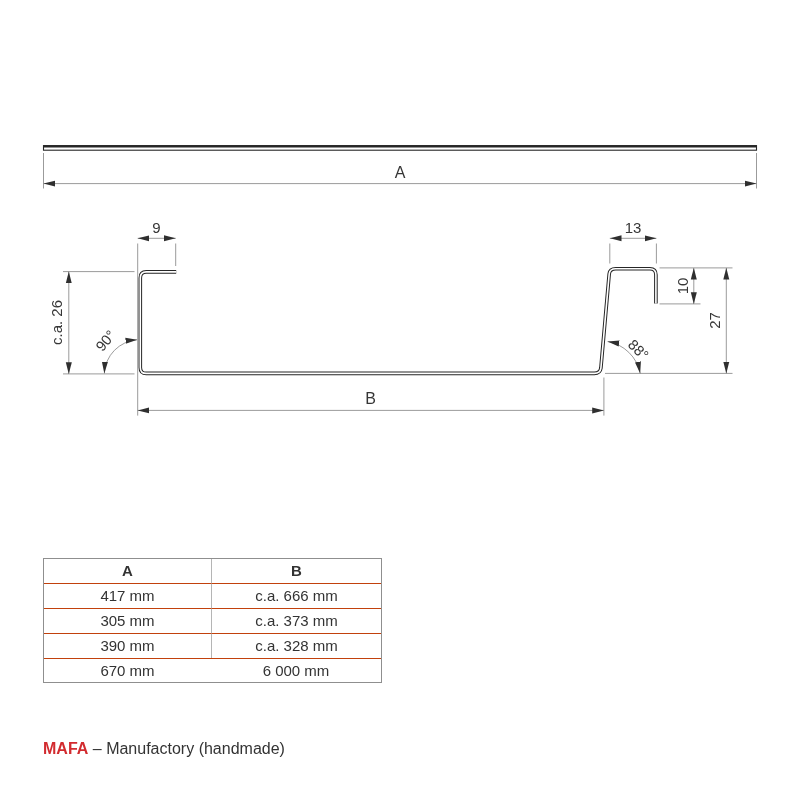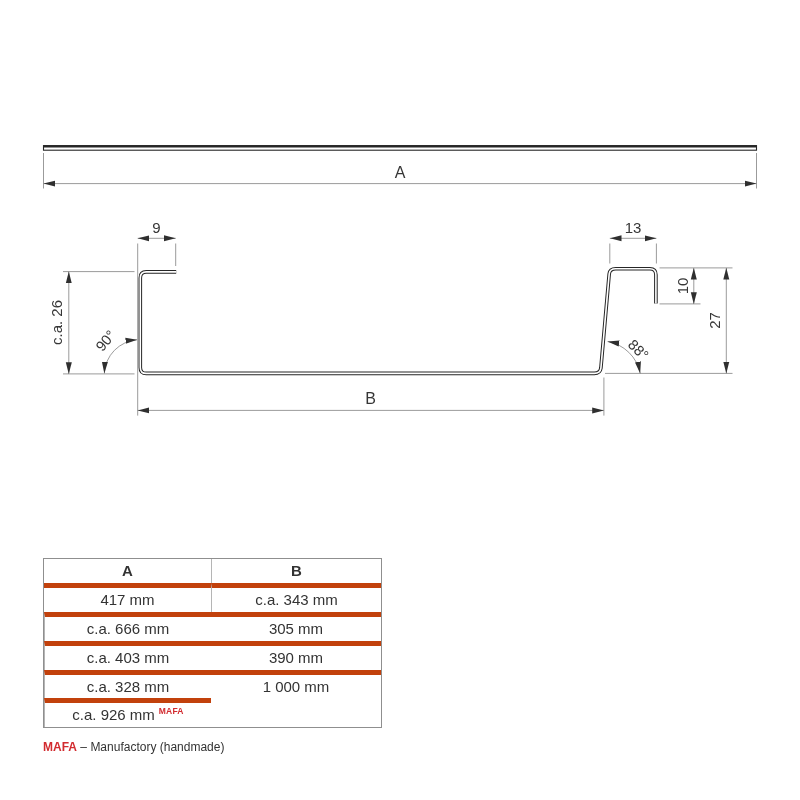--- a/index.html
+++ b/index.html
@@ -10,27 +10,27 @@
   .biglabel{font-size:16px;}
   .angnum{font-size:14.5px;}
 
   
   .spec-table{position:absolute;left:43px;top:558px;width:337px;
               border:1px solid #8f8f8f;background:#fff;
               display:grid;grid-template-columns:167px 1fr;}
   .spec-table .cell{height:23.9px;line-height:23.9px;text-align:center;
               font-size:15px;color:#333;white-space:nowrap;}
   .spec-table .colB{border-left:1px solid #b5b5b5;}
-  .spec-table .ntop{border-top:5px solid #c2410c;}
+  .spec-table .ntop{border-top:1px solid #c2410c;}
   .spec-table .hdr{font-weight:bold;}
   .mafa-sup{position:relative;top:-6px;font-size:8.5px;font-weight:bold;
             color:#d22b2f;margin-left:4px;letter-spacing:.2px;}
 
   
-  .footnote{position:absolute;left:43px;top:740px;font-size:12px;color:#333;}
+  .footnote{position:absolute;left:43px;top:740px;font-size:16px;color:#333;}
   .footnote .abbr{color:#d22b2f;font-weight:bold;}
 </style>
 </head>
 <body>
 
 <div class="canvas">
 
   <svg width="800" height="540" viewBox="0 0 800 540">
     <defs>
       <marker id="arr" viewBox="0 0 12 7" markerWidth="12" markerHeight="7" refX="11.7" refY="3.5" orient="auto-start-reverse" markerUnits="userSpaceOnUse">
@@ -109,33 +109,32 @@
     </g>
     <text class="biglabel" x="370.5" y="404" text-anchor="middle">B</text>
   </svg>
 
   
   <div class="spec-table">
     <div class="cell hdr">A</div>
     <div class="cell hdr colB">B</div>
 
     <div class="cell ntop">417 mm</div>
-    <div class="cell ntop colB">c.a. 343 mm</div>
 
     <div class="cell ntop colB">c.a. 666 mm</div>
 
     <div class="cell ntop">305 mm</div>
-    <div class="cell ntop colB">c.a. 403 mm</div>
+    <div class="cell ntop colB">c.a. 373 mm</div>
 
     <div class="cell ntop">390 mm</div>
     <div class="cell ntop colB">c.a. 328 mm</div>
 
+    <div class="cell ntop">670 mm</div>
 
-    <div class="cell ntop">1 000 mm</div>
-    <div class="cell ntop colB"><span>c.a. 926 mm</span><span class="mafa-sup">MAFA</span></div>
+    <div class="cell ntop">6 000 mm</div>
   </div>
 
   
   <div class="footnote">
     <span class="abbr">MAFA</span>
     <span>–</span>
     <span>Manufactory (handmade)</span>
   </div>
 
 </div>

